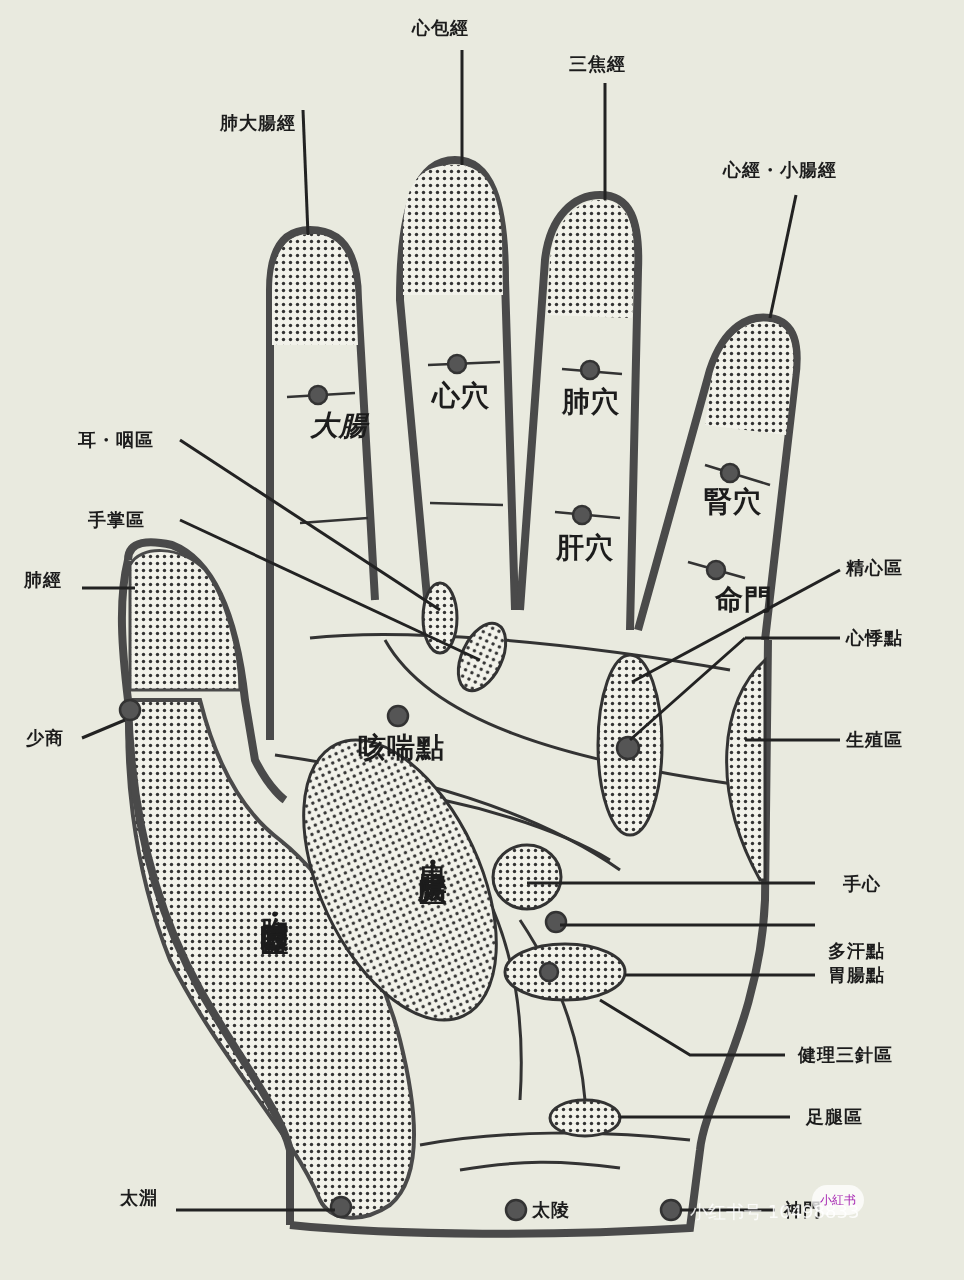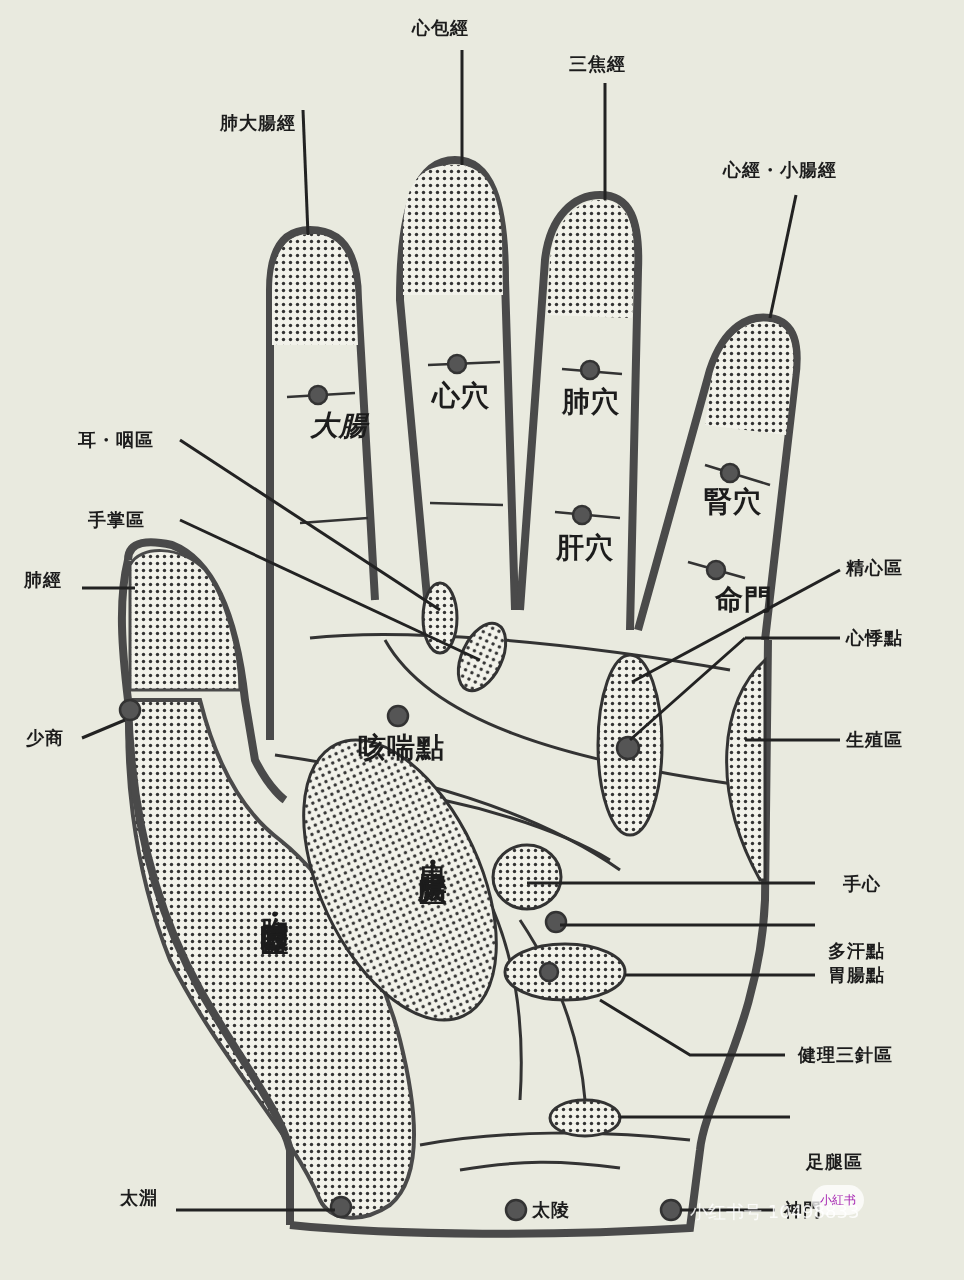--- a/index.html
+++ b/index.html
@@ -129,21 +129,21 @@
 <div class="lbl" style="left:26px;top:726px;">少商</div>
 <div class="lbl" style="left:120px;top:1186px;">太淵</div>
 
 <div class="lbl" style="left:846px;top:556px;">精心區</div>
 <div class="lbl" style="left:846px;top:626px;">心悸點</div>
 <div class="lbl" style="left:846px;top:728px;">生殖區</div>
 <div class="lbl" style="left:843px;top:872px;text-align:right;">手心</div>
 <div class="lbl" style="left:828px;top:914px;margin-top:25px;">多汗點</div>
 <div class="lbl" style="left:828px;top:963px;">胃腸點</div>
 <div class="lbl" style="left:798px;top:1043px;">健理三針區</div>
-<div class="lbl" style="left:806px;top:1105px;margin-top:45px;">足腿區</div>
+<div class="lbl" style="left:806px;top:1105px;">足腿區</div>
 <div class="lbl" style="left:784px;top:1198px;">神門</div>
 
 <div class="lbl sm" style="left:358px;top:736px;">咳喘點</div>
 <div class="lbl sm vert" style="left:420px;top:845px;">胃・脾・大腸區</div>
 <div class="lbl sm vert" style="left:262px;top:895px;">胸腔・呼吸器區</div>
 <div class="lbl" style="left:532px;top:1198px;">太陵</div>
 
 <div class="badge">小紅书</div>
 <div class="wm" style="left:690px;top:1200px;">小红书号 10498833</div>
 </div>

